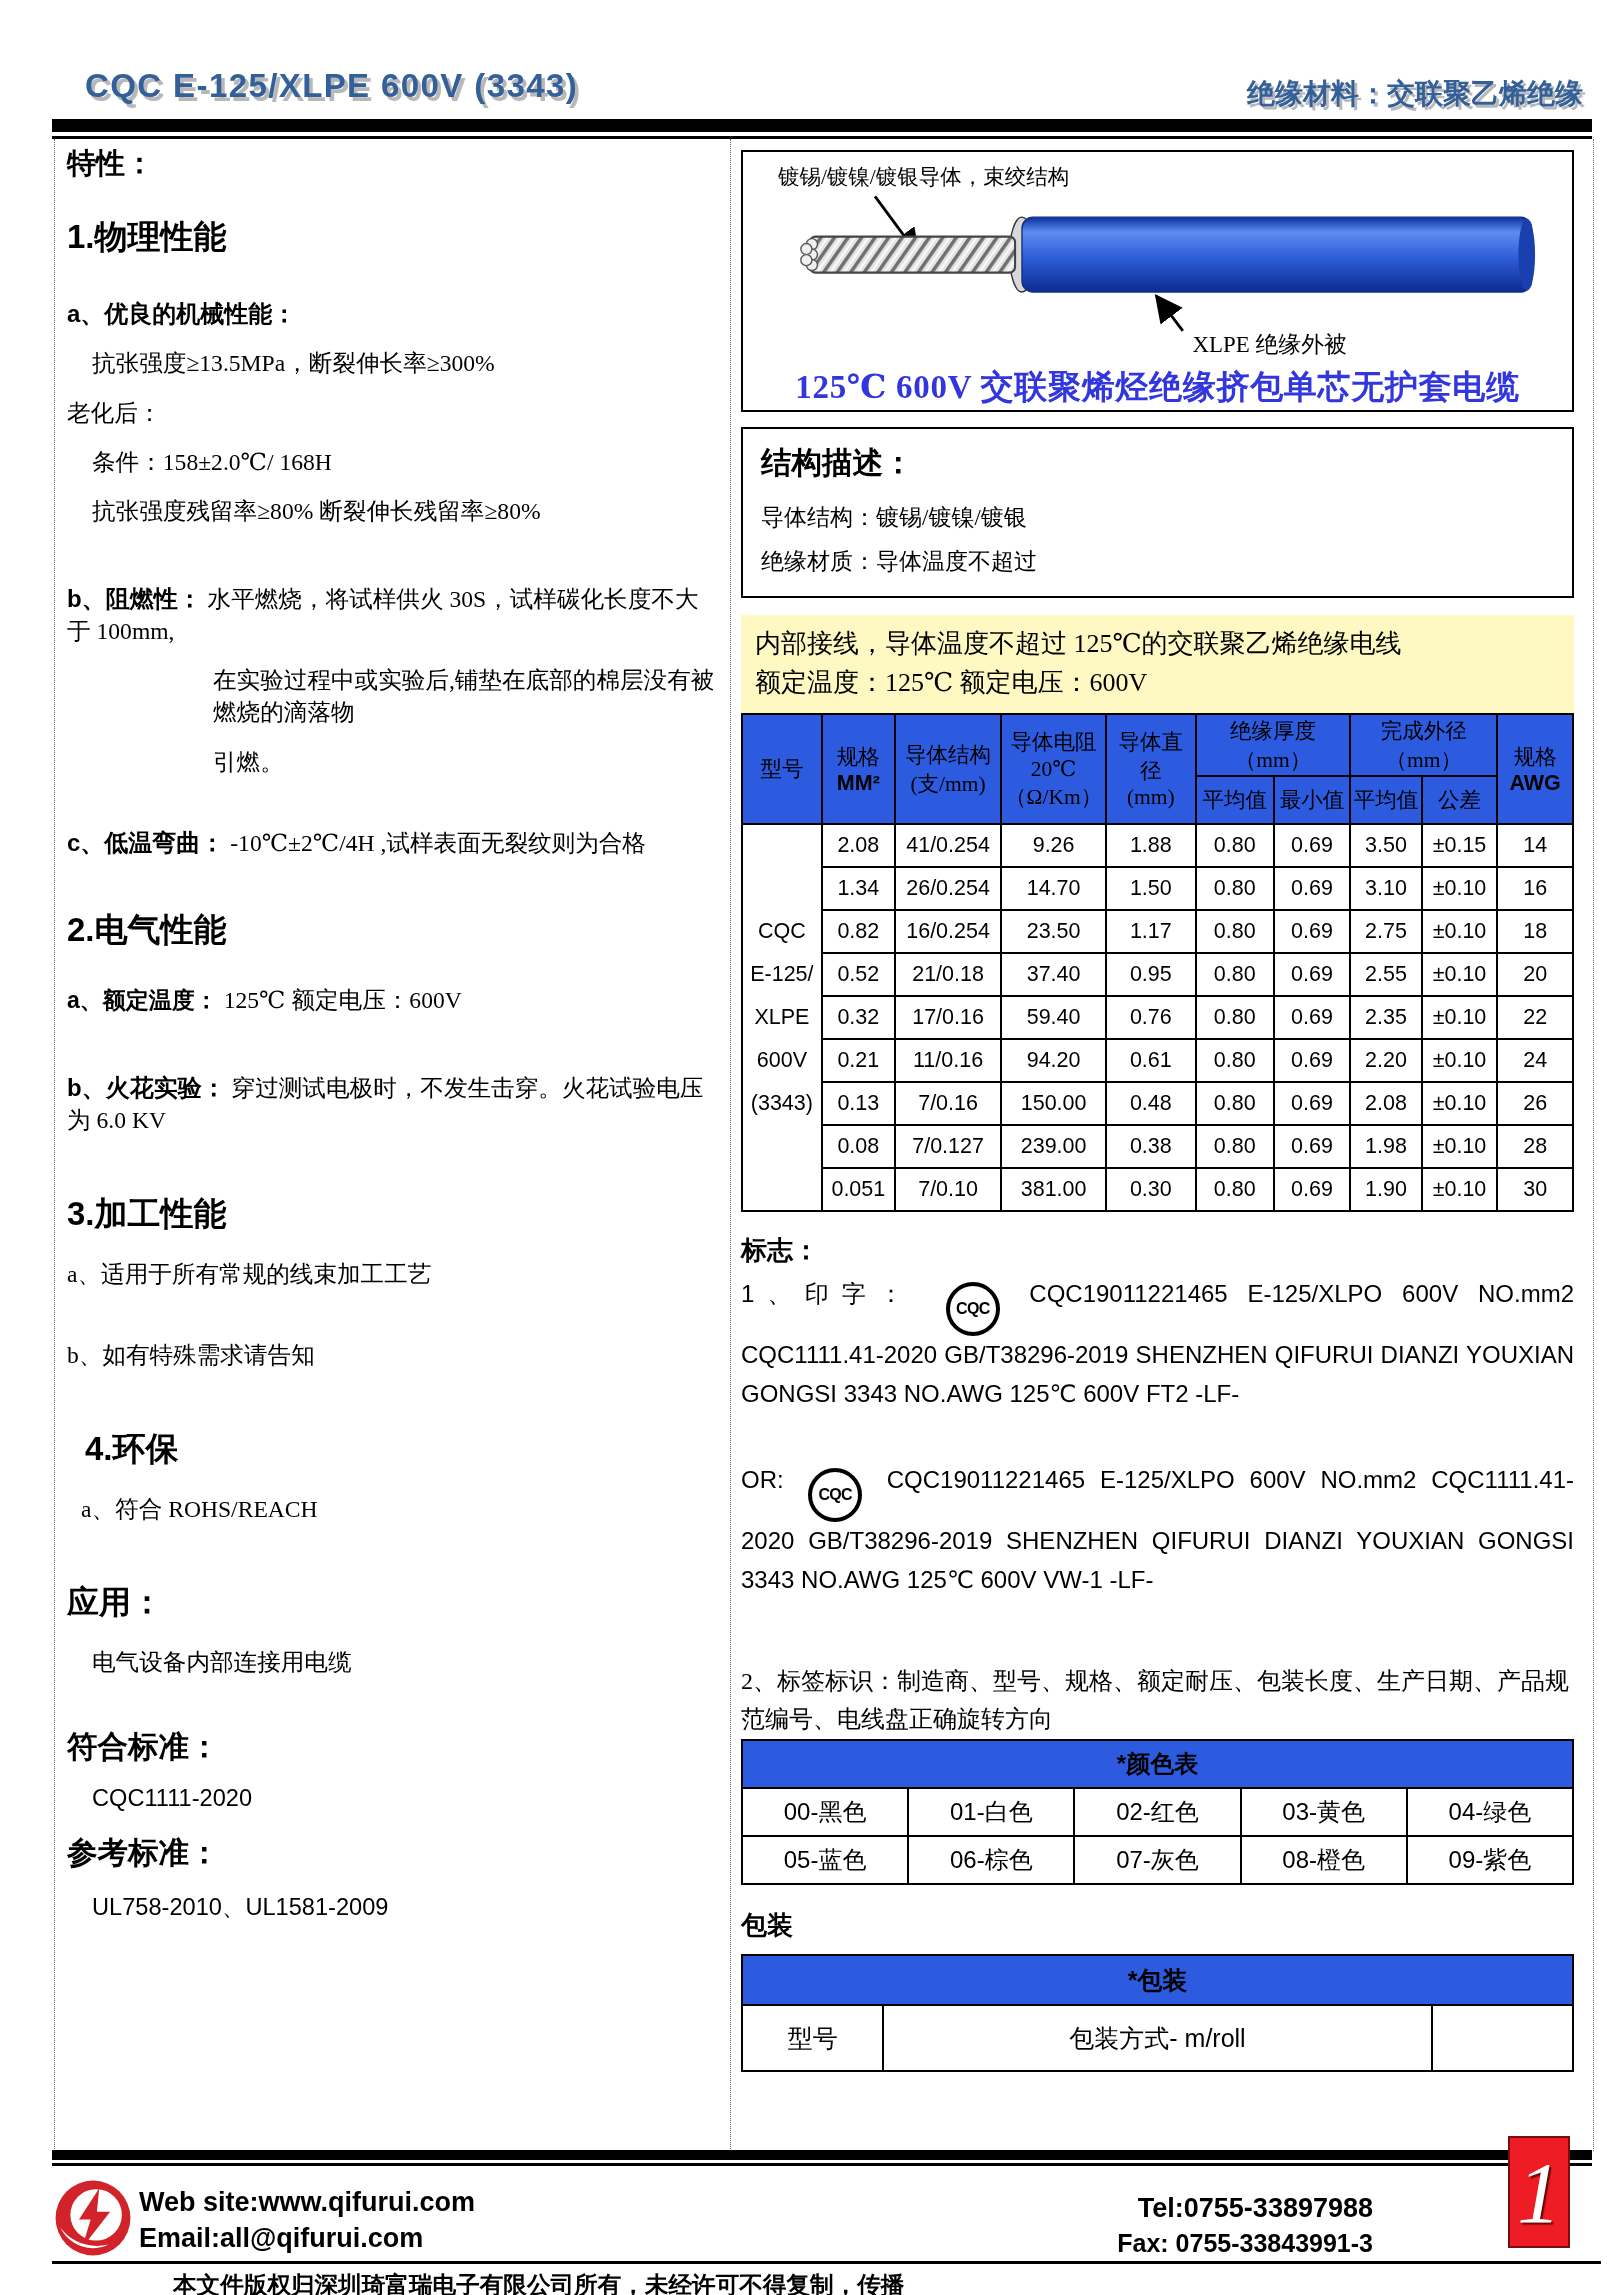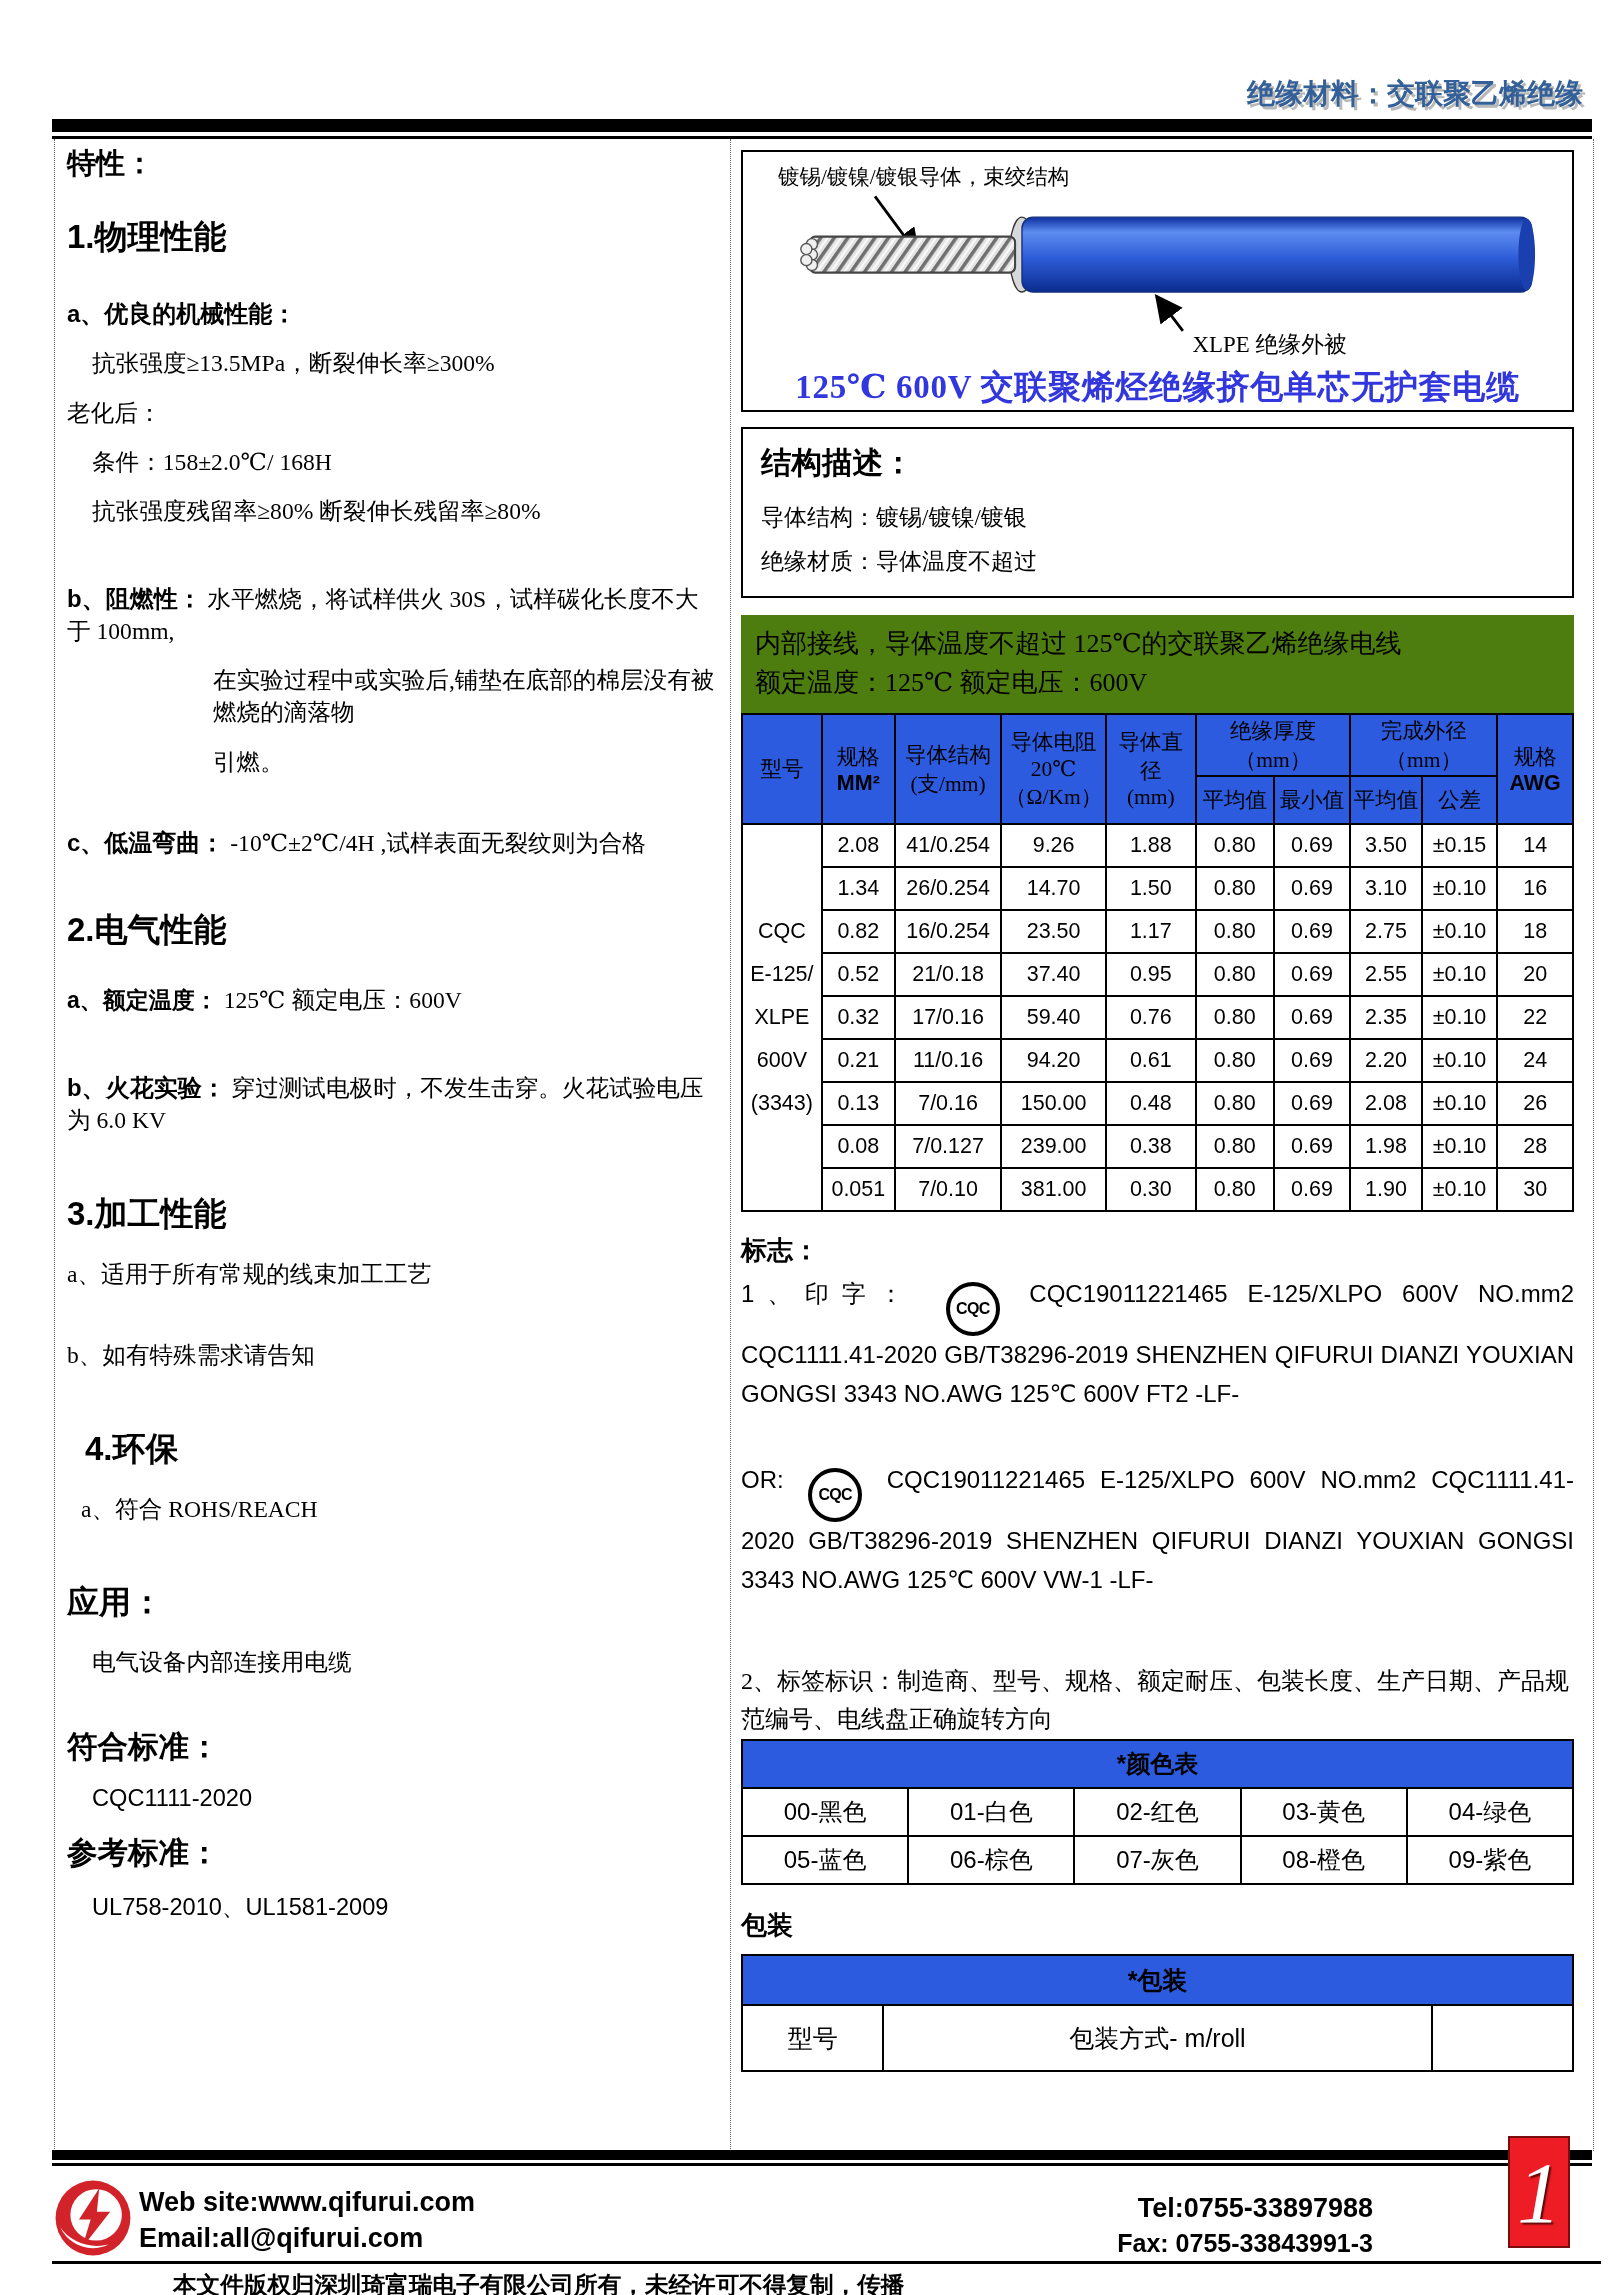--- a/index.html
+++ b/index.html
@@ -32,21 +32,21 @@
   .inline-lbl{font-weight:bold;font-family:"Liberation Sans","DejaVu Sans",sans-serif;font-size:24px;}
   
   table{border-collapse:collapse;}
   
   .cable-box{position:relative;border:2.8px solid #000;height:258px;margin-bottom:15.3px;}
   .cable-caption{text-align:center;font-size:33px;font-weight:bold;color:#3237dd;margin-top:3px;
                  font-family:"Liberation Serif","DejaVu Serif",serif;letter-spacing:0.7px;}
   .struct-box{border:2.8px solid #000;padding:9.7px 18px 19.4px;margin-bottom:16.7px;}
   .struct-title{font-size:30.5px;font-weight:bold;margin:4.2px 0 18px;}
   .struct-line{font-size:23px;font-family:"Liberation Serif","DejaVu Serif",serif;margin-top:12.5px;}
-  .banner{background:#4d7c0f;padding:7px 14px 8.3px;font-size:26px;
+  .banner{background:#fef9c3;padding:7px 14px 8.3px;font-size:26px;
           font-family:"Liberation Serif","DejaVu Serif",serif;}
   .banner div{margin:4.2px 0;}
   
   .spec-table{width:100%;}
   .spec-table th,.spec-table td{border:2.1px solid #000;text-align:center;font-weight:normal;}
   .spec-table th{background:#2d5be0;font-size:21.5px;font-family:"Liberation Serif","DejaVu Serif",serif;}
   .spec-table td{font-size:21.5px;height:39px;}
   .spec-table .bold-sub{font-weight:bold;font-family:"Liberation Sans","DejaVu Sans",sans-serif;}
   .model-cell div{margin:18px 0;font-size:21.5px;}
   
@@ -84,20 +84,21 @@
 </style>
 </head>
 <body>
 
 <div class="page">
 
   <div class="guide g-left"></div>
   <div class="guide g-mid"></div>
   <div class="guide g-right"></div>
 
+  <div class="hdr-left">CQC E-125/XLPE 600V (3343)</div>
   <div class="hdr-right">绝缘材料：交联聚乙烯绝缘</div>
   <div class="rule-top1"></div>
   <div class="rule-top2"></div>
 
   <div class="col-left">
     <div class="t-traits">特性：</div>
 
     <div class="t-sec mt45">1.物理性能</div>
     <div class="t-sub mt55">a、优良的机械性能：</div>
     <div class="t-body mt25 ind1">抗张强度≥13.5MPa，断裂伸长率≥300%</div>

